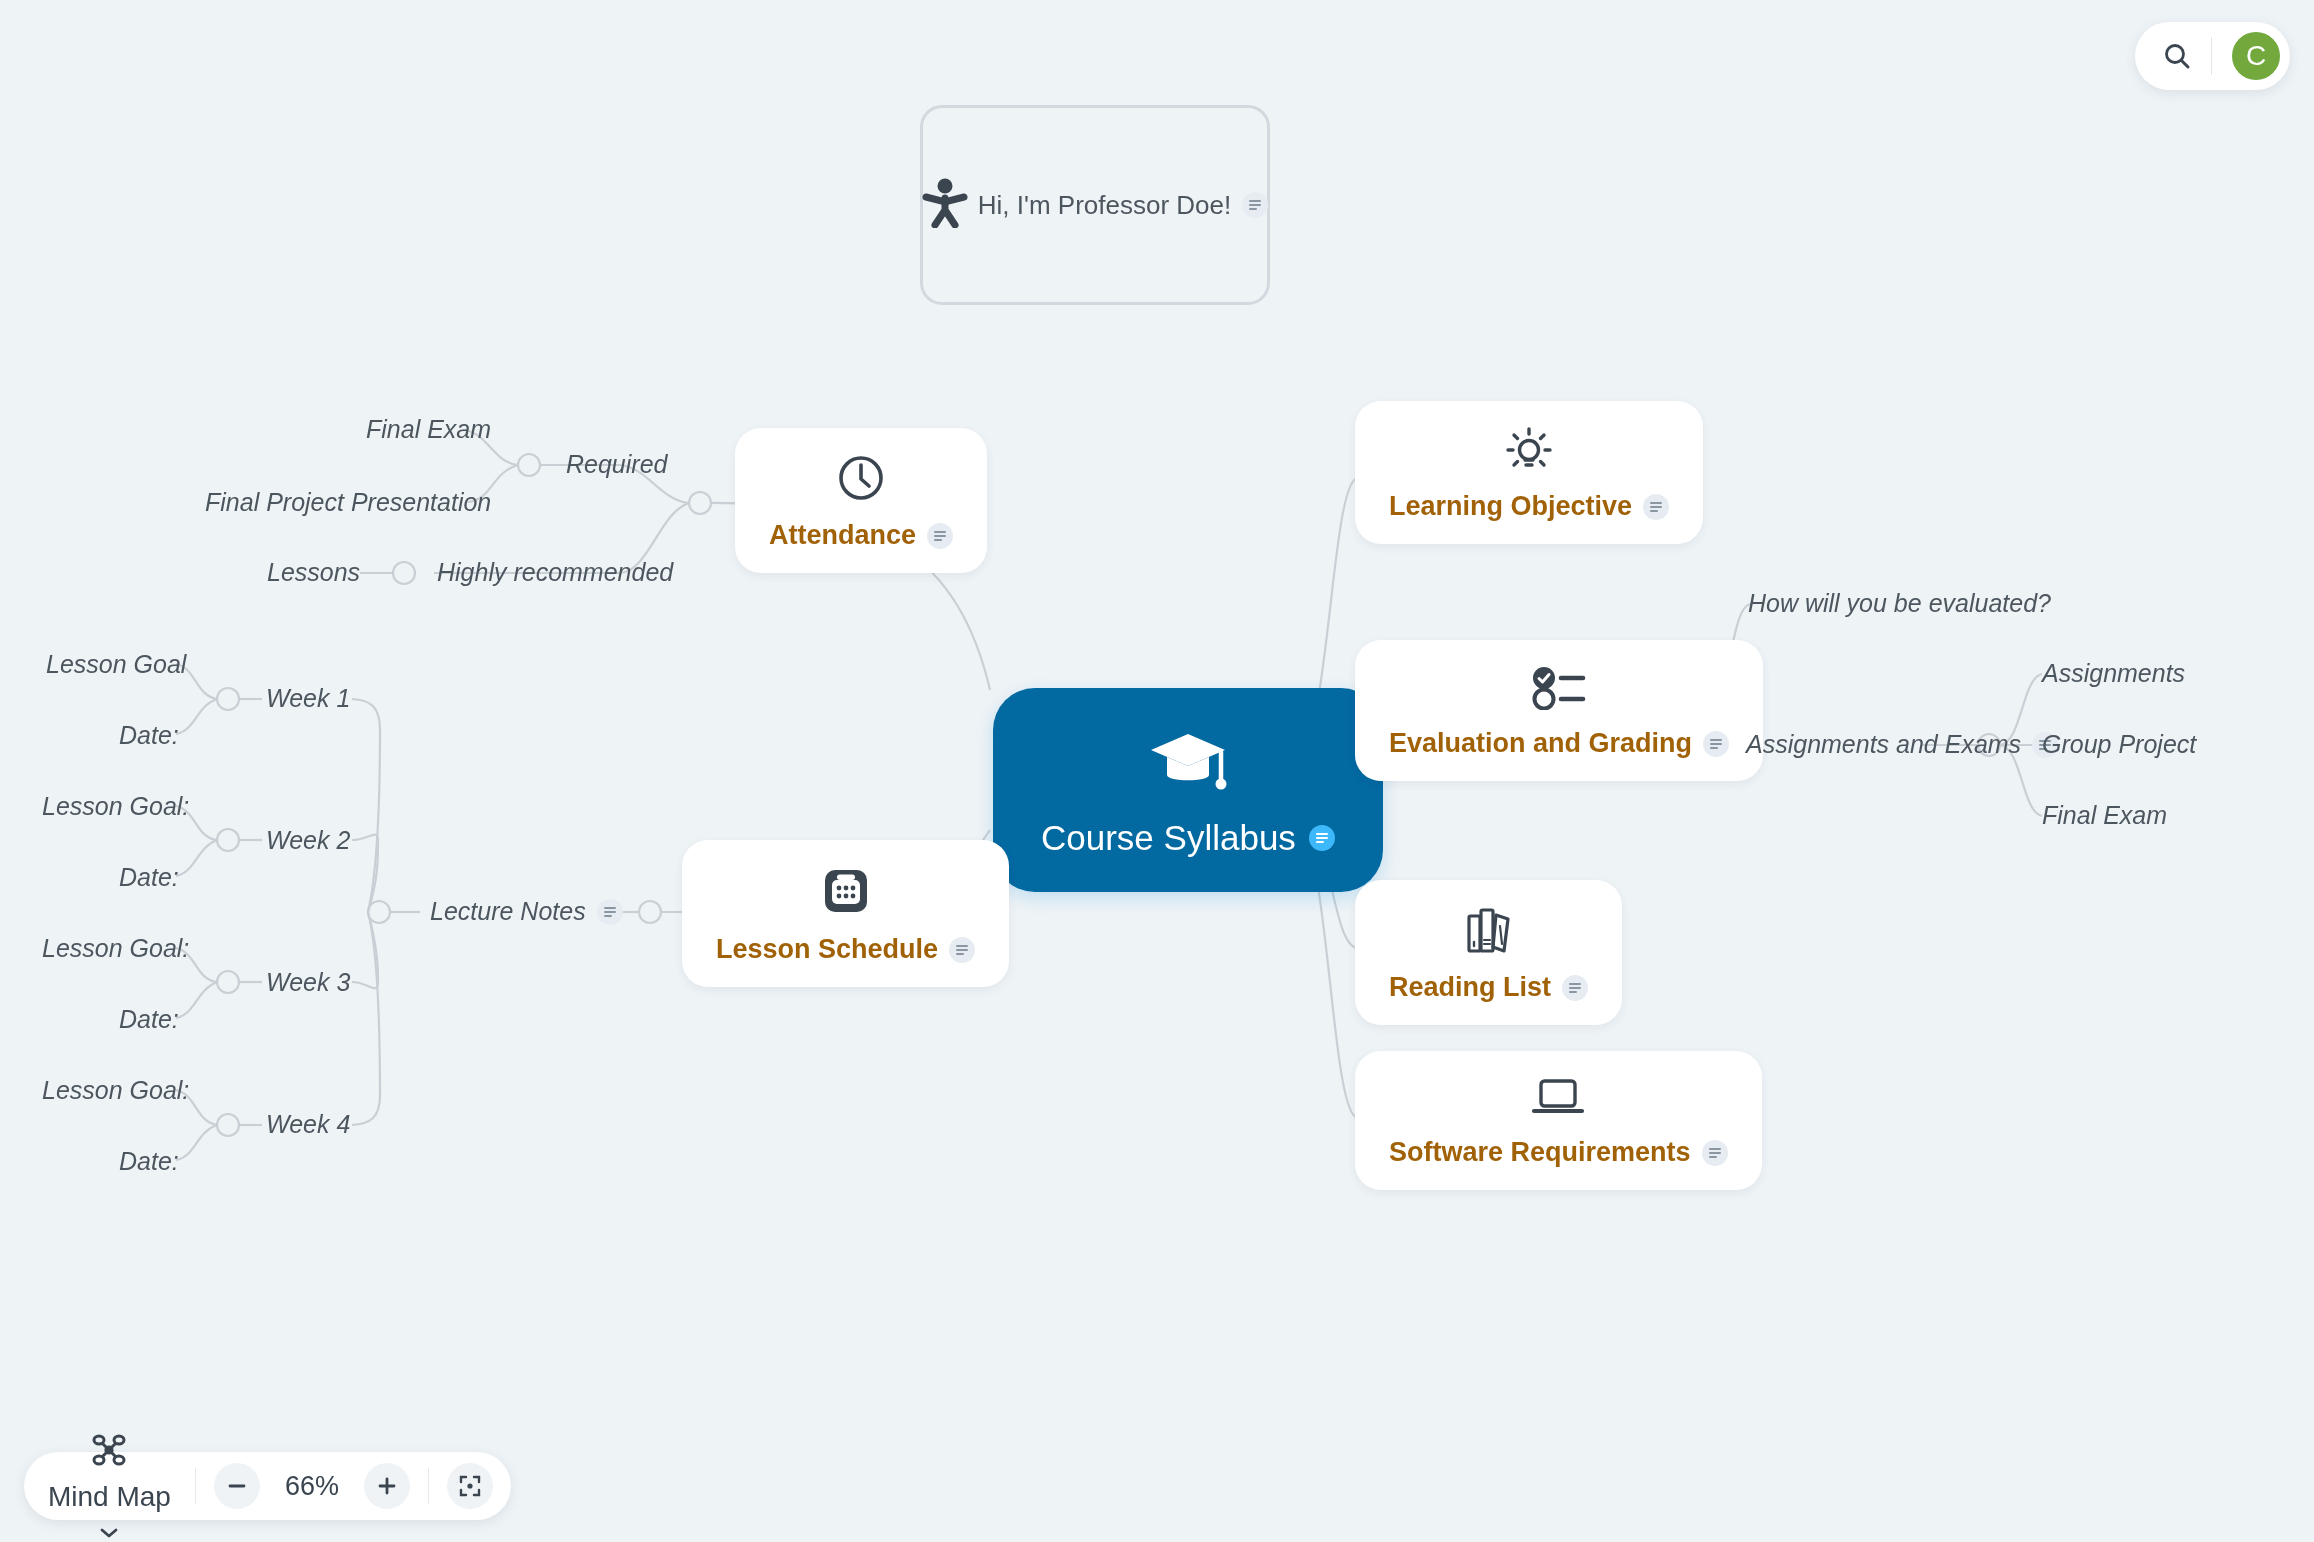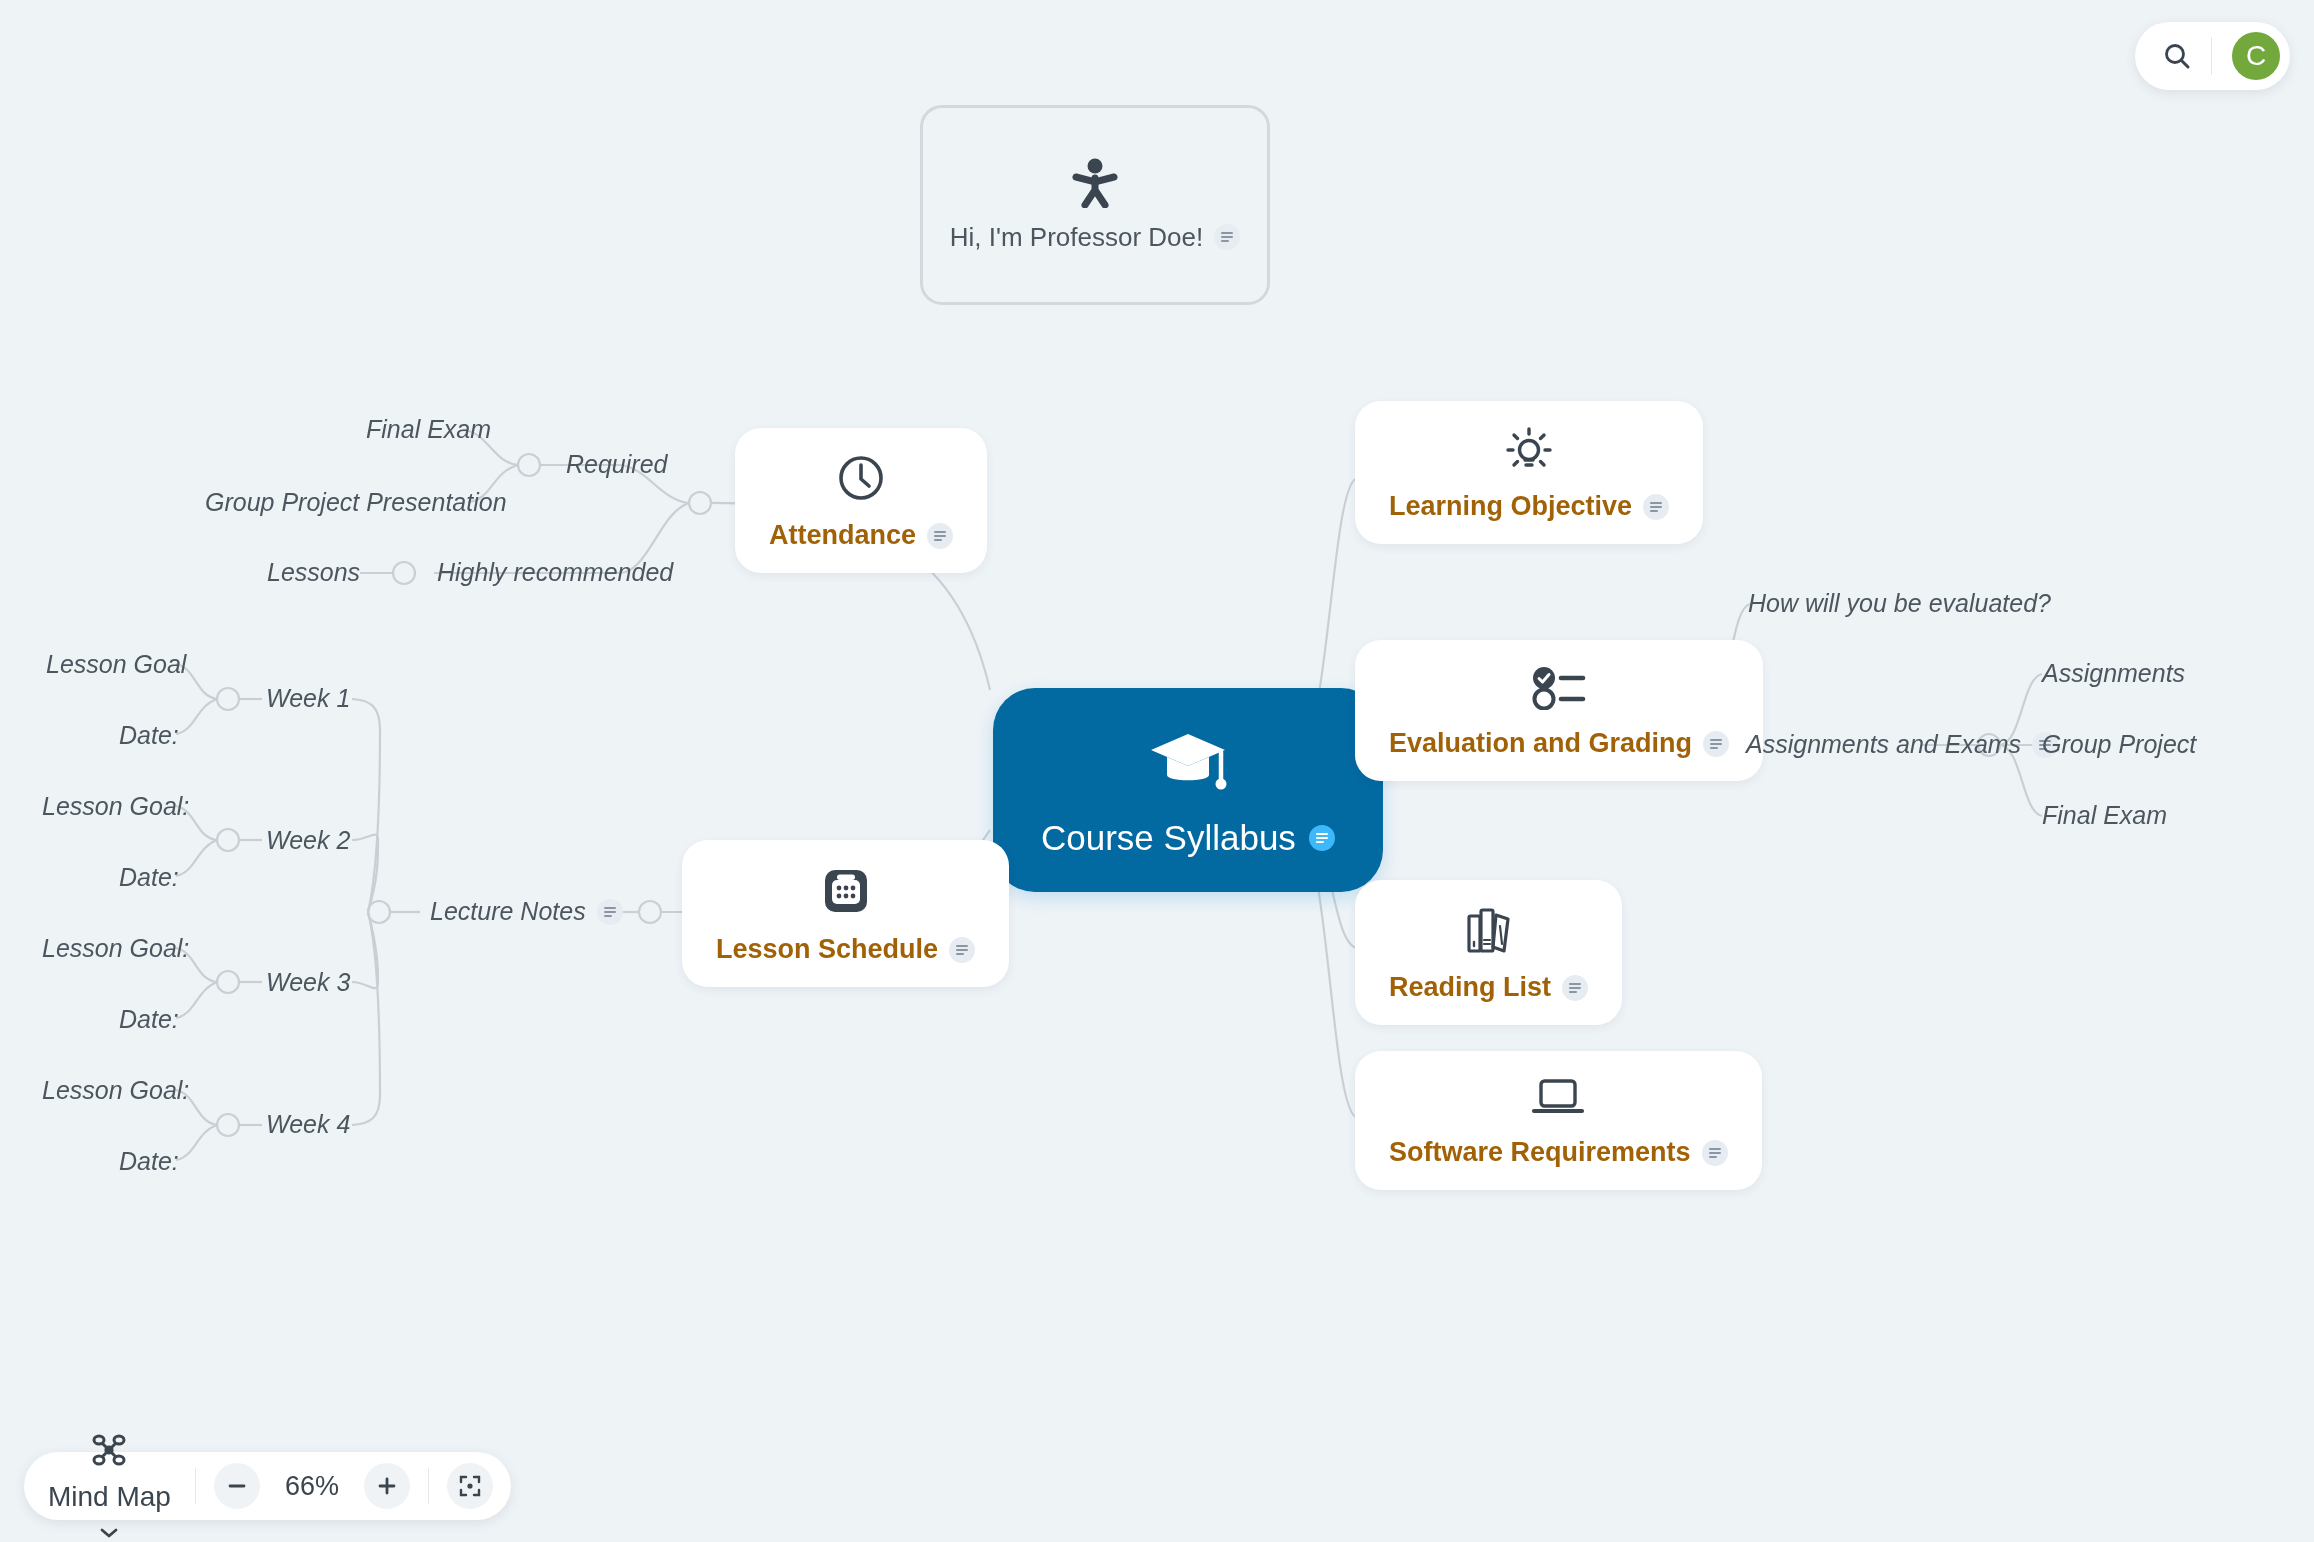--- a/index.html
+++ b/index.html
@@ -50,21 +50,21 @@
   
   .leaf {
     font-size:25px; color:#4c565f; white-space:nowrap;
     display:flex; align-items:center; gap:11px;font-style:italic;
   }
 
   
   .greeting {
     border:3px solid #d2d9de;
     border-radius:22px;
-    display:flex; flex-direction:column;
+    display:flex; flex-direction:row;
     align-items:center; justify-content:center;
     gap:10px;
   }
   .greeting .lbl {
     font-size:26px; color:#4c565f; white-space:nowrap;
     display:flex; align-items:center; gap:11px;
   }
 
   
   .note-badge {
@@ -405,21 +405,21 @@
     <span>Final Exam</span>
   </div>
 
   <div class="node leaf" style="left:566px; top:450px;">
     <span>Required</span>
   </div>
   <div class="node leaf" style="left:366px; top:415px;">
     <span>Final Exam</span>
   </div>
   <div class="node leaf" style="left:205px; top:488px;">
-    <span>Group Project Presentation</span>
+    <span>Final Project Presentation</span>
   </div>
   <div class="node leaf" style="left:437px; top:558px;">
     <span>Highly recommended</span>
   </div>
   <div class="node leaf" style="left:267px; top:558px;">
     <span>Lessons</span>
   </div>
 
   <div class="node leaf" style="left:430px; top:897px;">
     <span>Lecture Notes</span>

